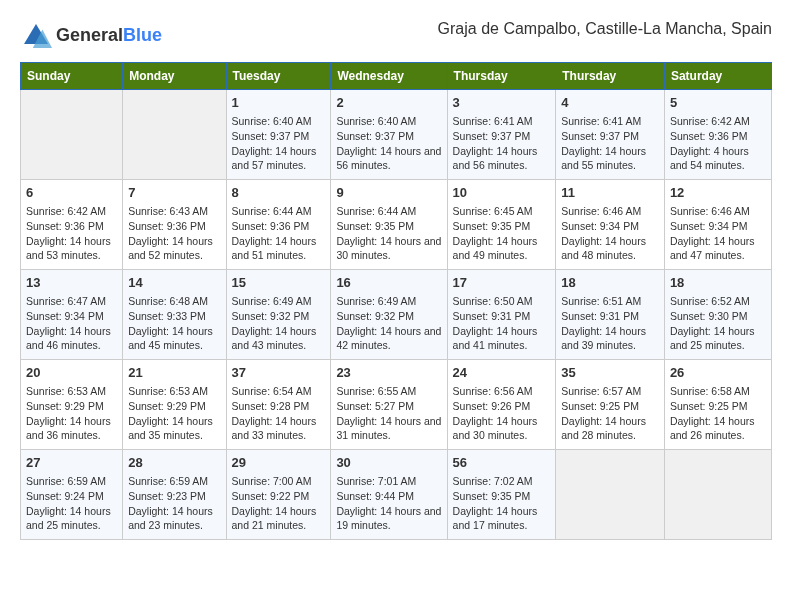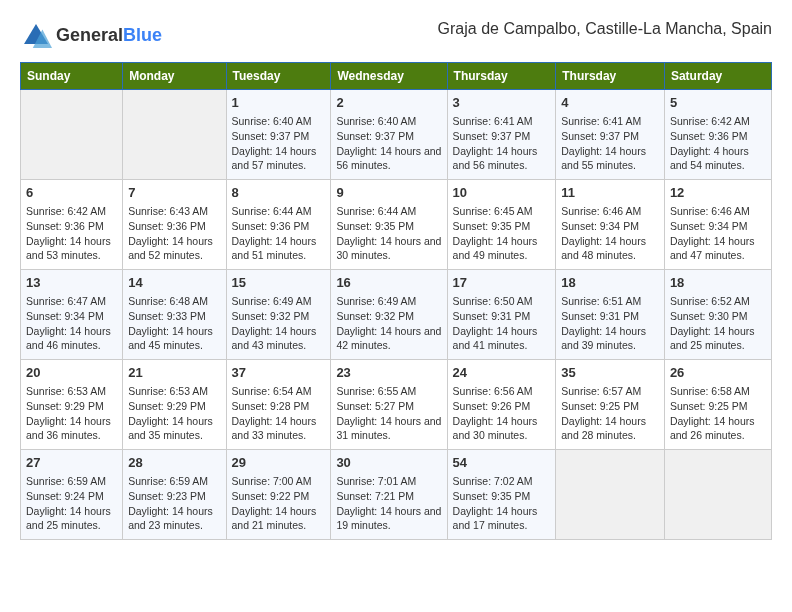--- a/index.html
+++ b/index.html
@@ -157,19 +157,19 @@
         <td><span class="day-number">37</span><span>Sunrise: 6:54 AM</span><br><span>Sunset: 9:28 PM</span><br><span>Daylight: 14 hours and 33 minutes.</span></td>
         <td><span class="day-number">23</span><span>Sunrise: 6:55 AM</span><br><span>Sunset: 5:27 PM</span><br><span>Daylight: 14 hours and 31 minutes.</span></td>
         <td><span class="day-number">24</span><span>Sunrise: 6:56 AM</span><br><span>Sunset: 9:26 PM</span><br><span>Daylight: 14 hours and 30 minutes.</span></td>
         <td><span class="day-number">35</span><span>Sunrise: 6:57 AM</span><br><span>Sunset: 9:25 PM</span><br><span>Daylight: 14 hours and 28 minutes.</span></td>
         <td><span class="day-number">26</span><span>Sunrise: 6:58 AM</span><br><span>Sunset: 9:25 PM</span><br><span>Daylight: 14 hours and 26 minutes.</span></td>
       </tr>
       <tr>
         <td><span class="day-number">27</span><span>Sunrise: 6:59 AM</span><br><span>Sunset: 9:24 PM</span><br><span>Daylight: 14 hours and 25 minutes.</span></td>
         <td><span class="day-number">28</span><span>Sunrise: 6:59 AM</span><br><span>Sunset: 9:23 PM</span><br><span>Daylight: 14 hours and 23 minutes.</span></td>
         <td><span class="day-number">29</span><span>Sunrise: 7:00 AM</span><br><span>Sunset: 9:22 PM</span><br><span>Daylight: 14 hours and 21 minutes.</span></td>
-        <td><span class="day-number">30</span><span>Sunrise: 7:01 AM</span><br><span>Sunset: 7:21 PM</span><br><span>Daylight: 14 hours and 19 minutes.</span></td>
-        <td><span class="day-number">54</span><span>Sunrise: 7:02 AM</span><br><span>Sunset: 9:35 PM</span><br><span>Daylight: 14 hours and 17 minutes.</span></td>
+        <td><span class="day-number">30</span><span>Sunrise: 7:01 AM</span><br><span>Sunset: 9:44 PM</span><br><span>Daylight: 14 hours and 19 minutes.</span></td>
+        <td><span class="day-number">56</span><span>Sunrise: 7:02 AM</span><br><span>Sunset: 9:35 PM</span><br><span>Daylight: 14 hours and 17 minutes.</span></td>
         <td class="empty-cell"></td>
         <td class="empty-cell"></td>
       </tr>
     </tbody>
 </table>
 
 </body></html>

